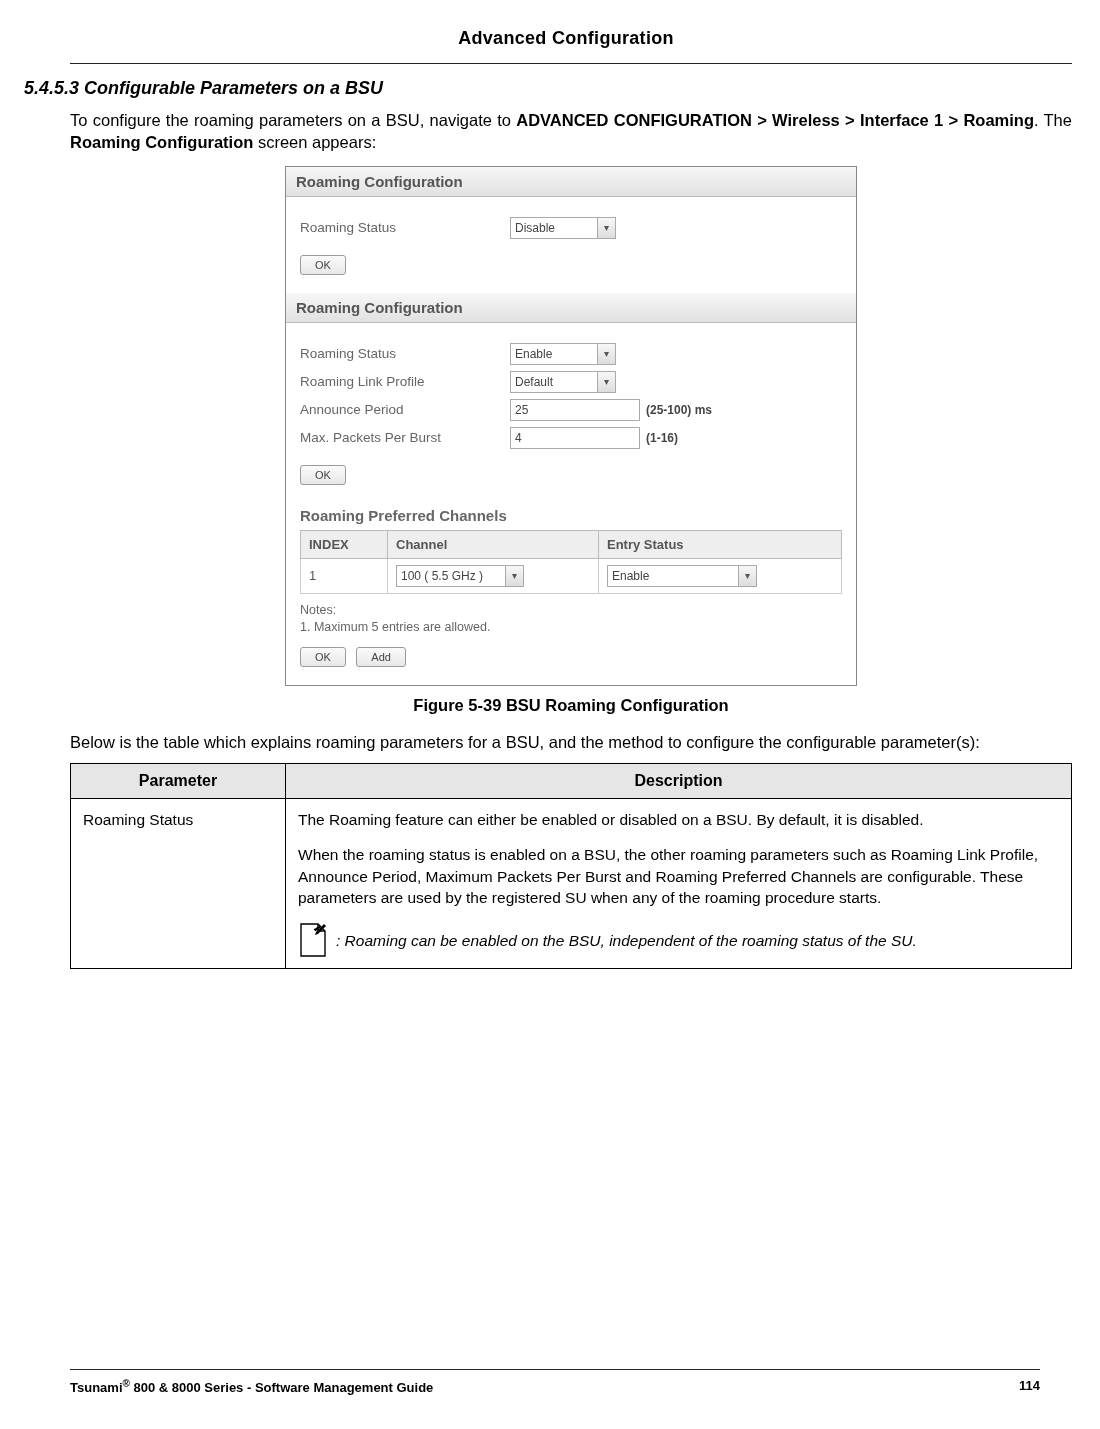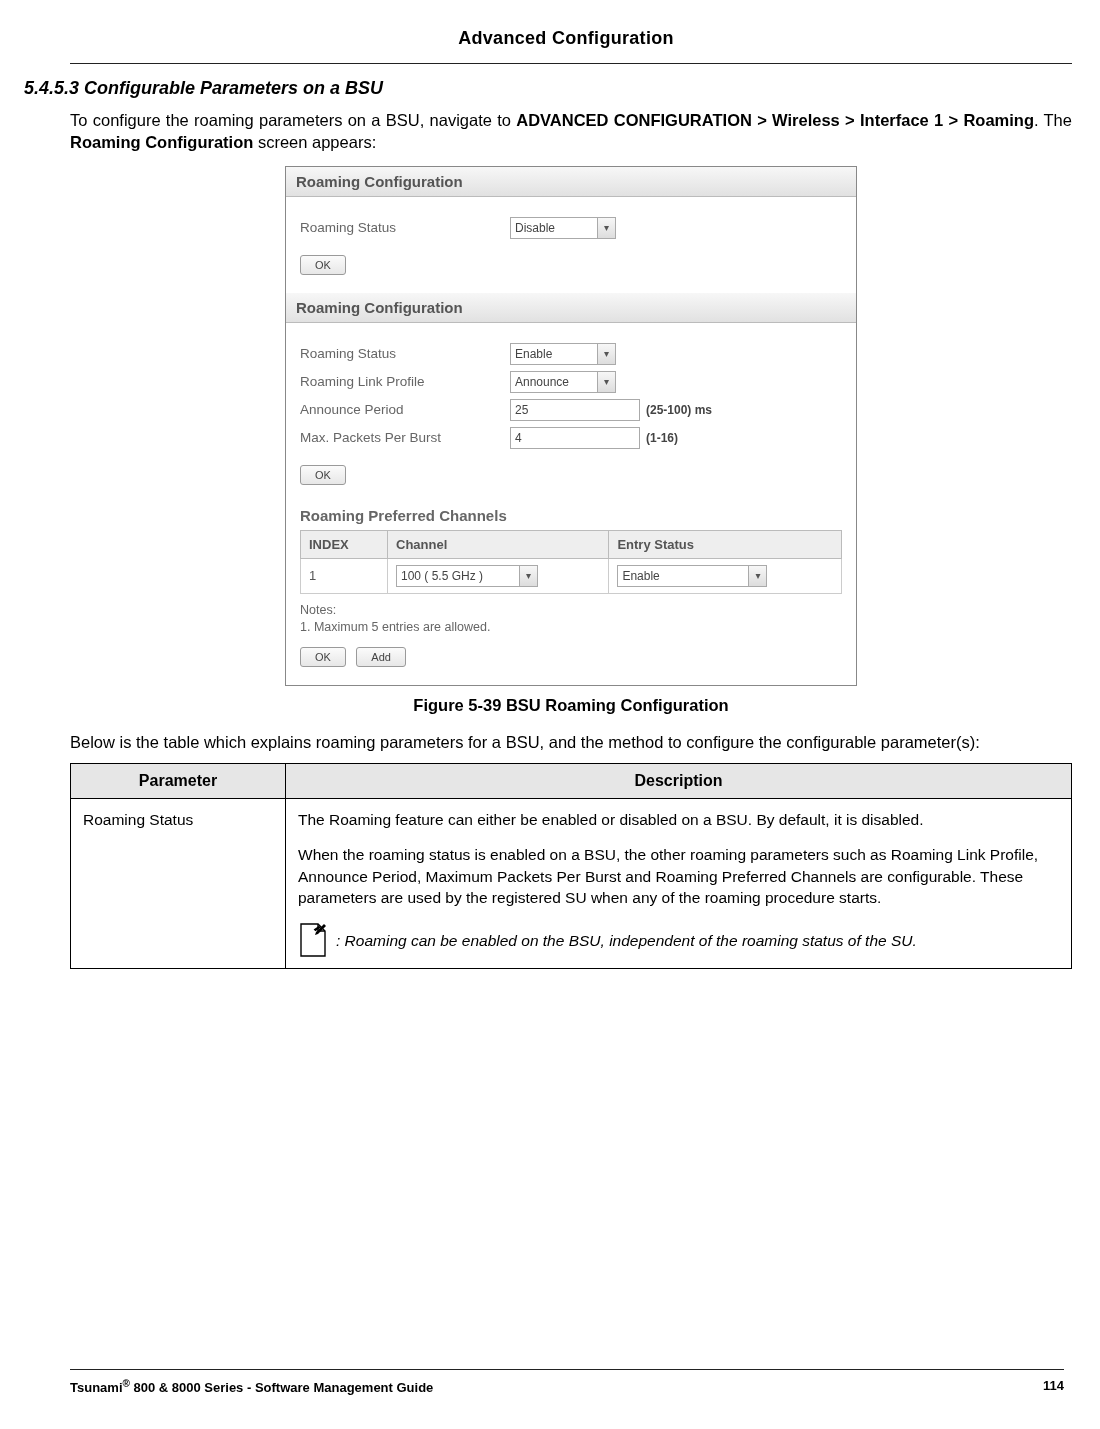--- a/index.html
+++ b/index.html
@@ -189,21 +189,21 @@
     font-style: italic;
   }
   .note-icon {
     width: 30px;
     height: 36px;
     flex: 0 0 30px;
   }
   .footer {
     position: absolute;
     left: 70px;
-    right: 36px;
+    right: 60px;
     bottom: 34px;
   }
   .rule-bottom {
     border: none;
     border-top: 1px solid #222;
     margin: 0 0 8px 0;
   }
   .footer-row {
     display: flex;
     justify-content: space-between;
@@ -245,21 +245,21 @@
         <div class="ui-row">
           <div class="ui-label">Roaming Status</div>
           <div class="ui-select">
             <span>Enable</span>
             <span class="chev">▾</span>
           </div>
         </div>
         <div class="ui-row">
           <div class="ui-label">Roaming Link Profile</div>
           <div class="ui-select">
-            <span>Announce</span>
+            <span>Default</span>
             <span class="chev">▾</span>
           </div>
         </div>
         <div class="ui-row">
           <div class="ui-label">Announce Period</div>
           <input class="ui-input" value="25" style="">
           <span class="hint">(25-100) ms</span>
         </div>
         <div class="ui-row">
           <div class="ui-label">Max. Packets Per Burst</div>
@@ -272,21 +272,21 @@
         <table class="chan-table">
           <tbody>
               <tr>
             <th style="width:70px">INDEX</th>
             <th>Channel</th>
             <th>Entry Status</th>
           </tr>
           <tr>
             <td>1</td>
             <td>
-              <div class="ui-select" style="width:142px">
+              <div class="ui-select" style="width:128px">
                 <span>100 ( 5.5 GHz )</span>
                 <span class="chev">▾</span>
               </div>
             </td>
             <td>
               <div class="ui-select" style="width:150px">
                 <span>Enable</span>
                 <span class="chev">▾</span>
               </div>
             </td>

